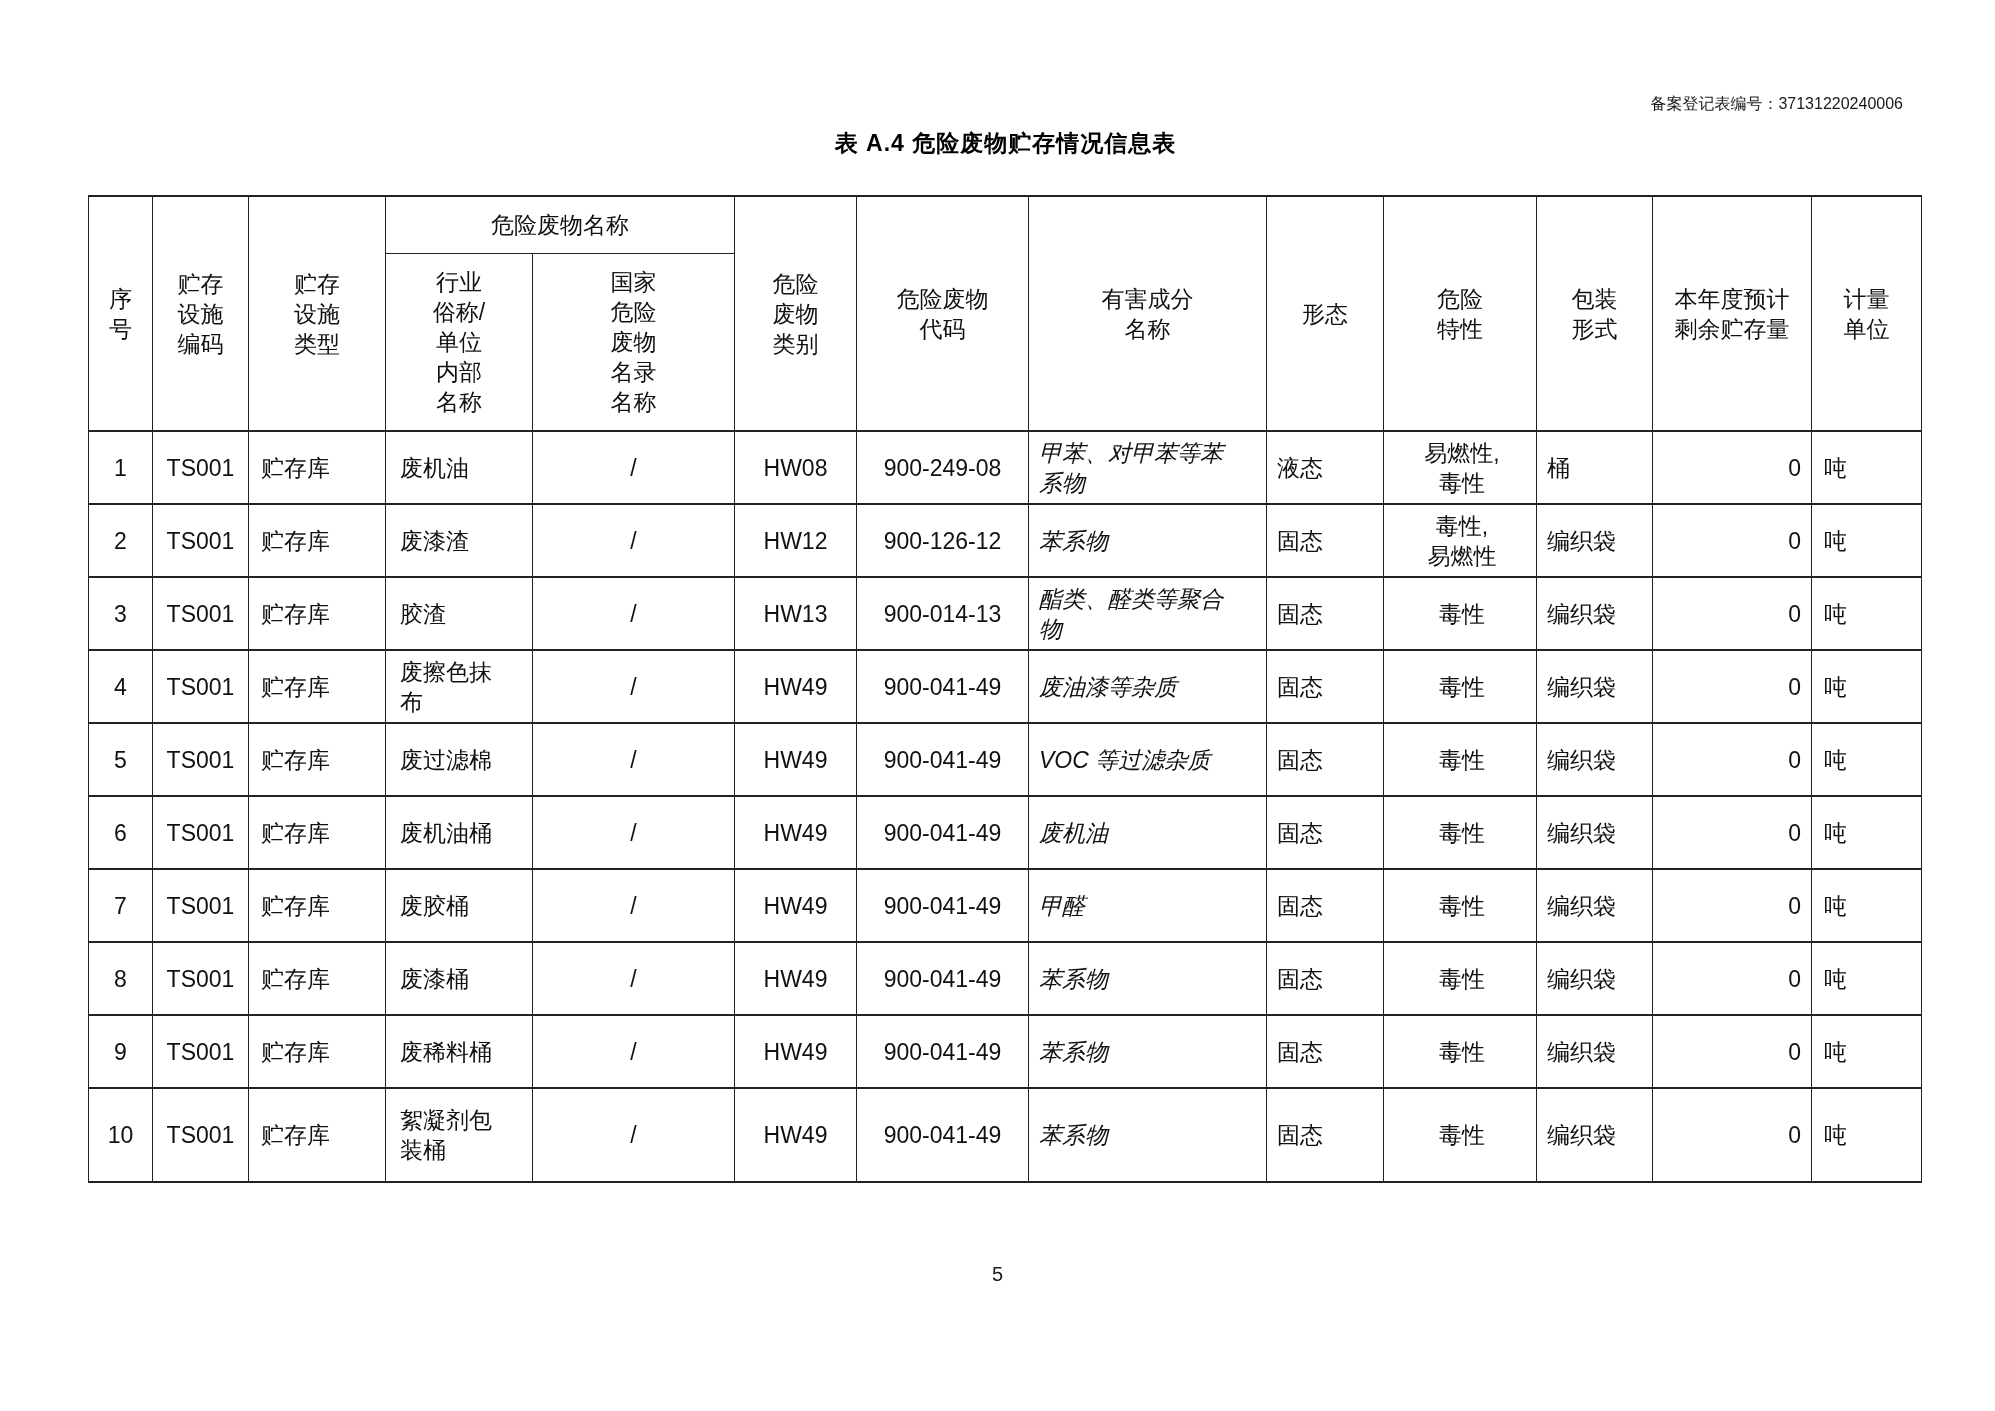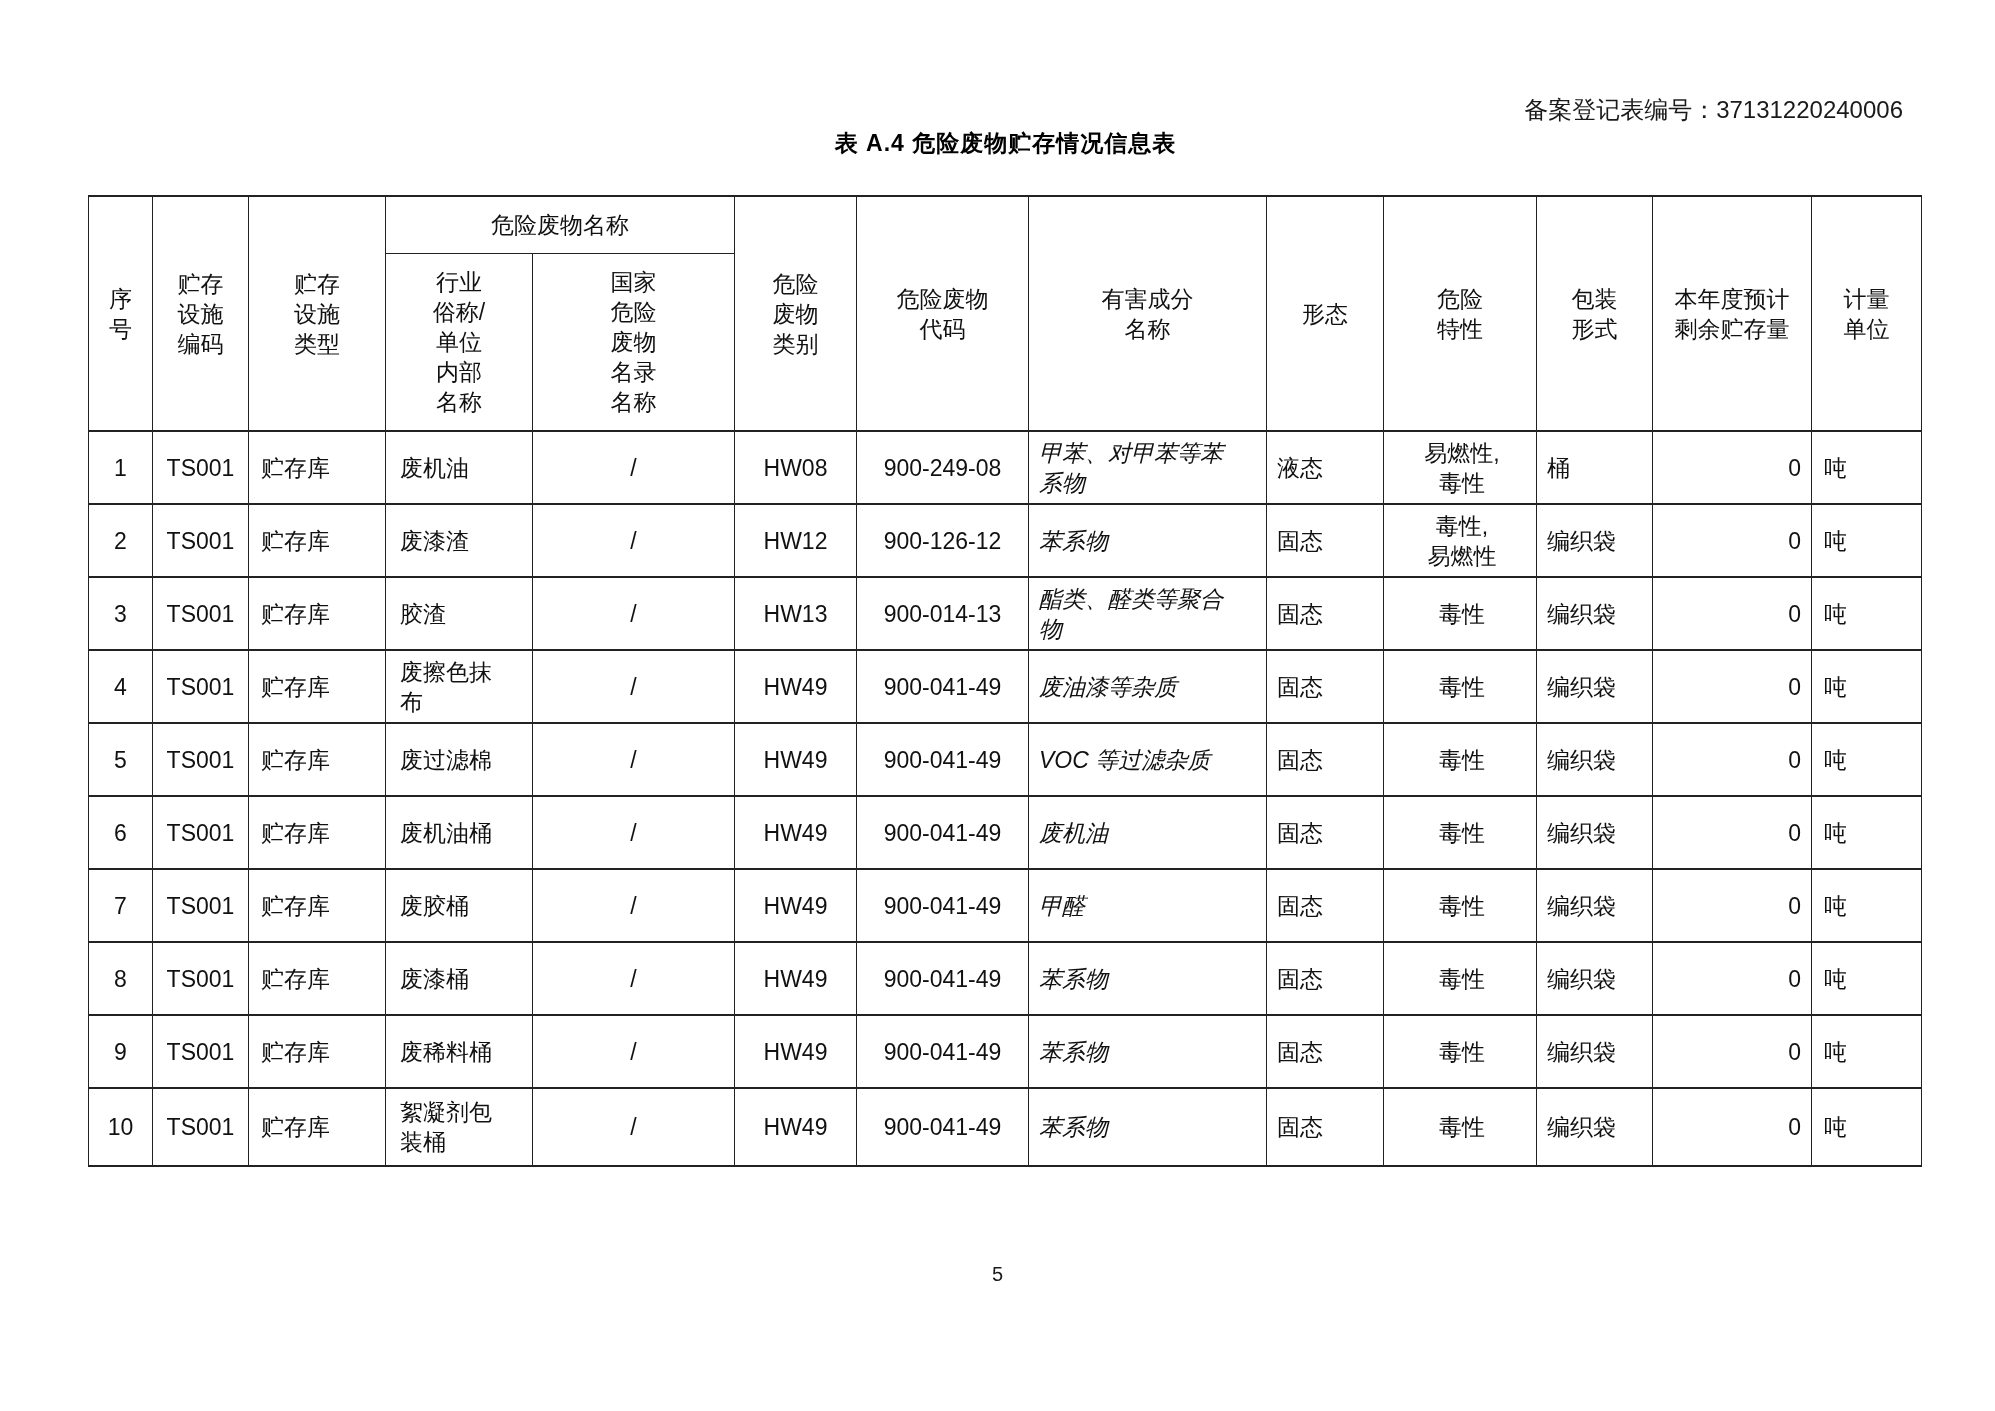--- a/index.html
+++ b/index.html
@@ -7,21 +7,21 @@
     width:1995px; height:1411px;
     background:#ffffff;
     font-family:"Liberation Sans", sans-serif;
     color:#1a1a1a;
     position:relative;
     overflow:hidden;
   }
   .record-line {
     position:absolute;
     top:94px; right:92px;
-    font-size:24px;
+    font-size:16px;
     color:#1a1a1a;
     white-space:nowrap;
   }
   .doc-title {
     position:absolute;
     top:128px; left:8px; width:100%;
     text-align:center;
     font-size:23px;
     font-weight:bold;
     color:#000;
@@ -49,21 +49,21 @@
     padding:4px 6px;
     color:#111;
     overflow:hidden;
   }
   thead tr.head-top { height:57px; }
   thead tr.head-sub { height:178px; }
   thead th { text-align:center; }
   th.span-head { border-bottom:1px solid #222; }
   tr.head-sub th { border-top:1px solid #c4b5fd; }
   tbody tr { height:73px; }
-  tbody tr:last-child { height:78px; }
+  tbody tr:last-child { height:94px; }
   
   .c1 { text-align:center; }
   .c2 { text-align:center; }
   .c3 { text-align:left; padding-left:12px; }
   .c4 { text-align:left; padding-left:14px; padding-right:20px; }
   .c5 { text-align:center; }
   .c6 { text-align:center; }
   .c7 { text-align:center; }
   .c8 { text-align:left; padding-left:10px; padding-right:20px;font-style:italic; }
   .c9 { text-align:left; padding-left:10px; }

